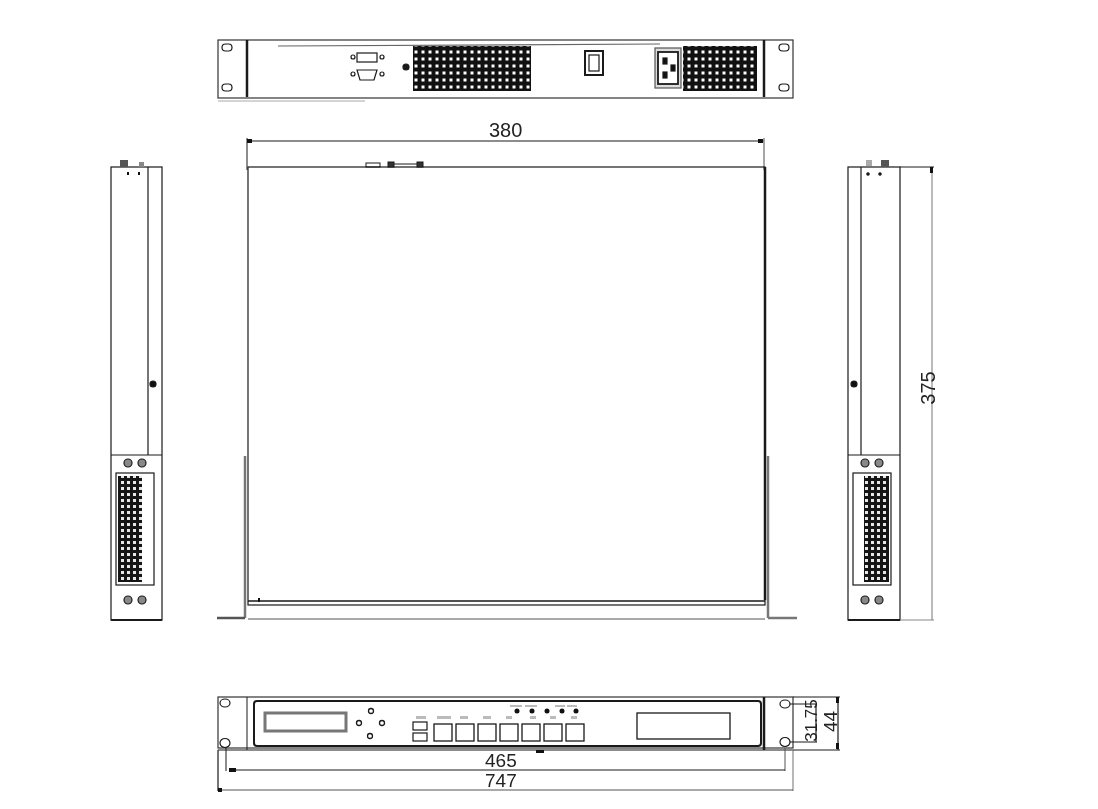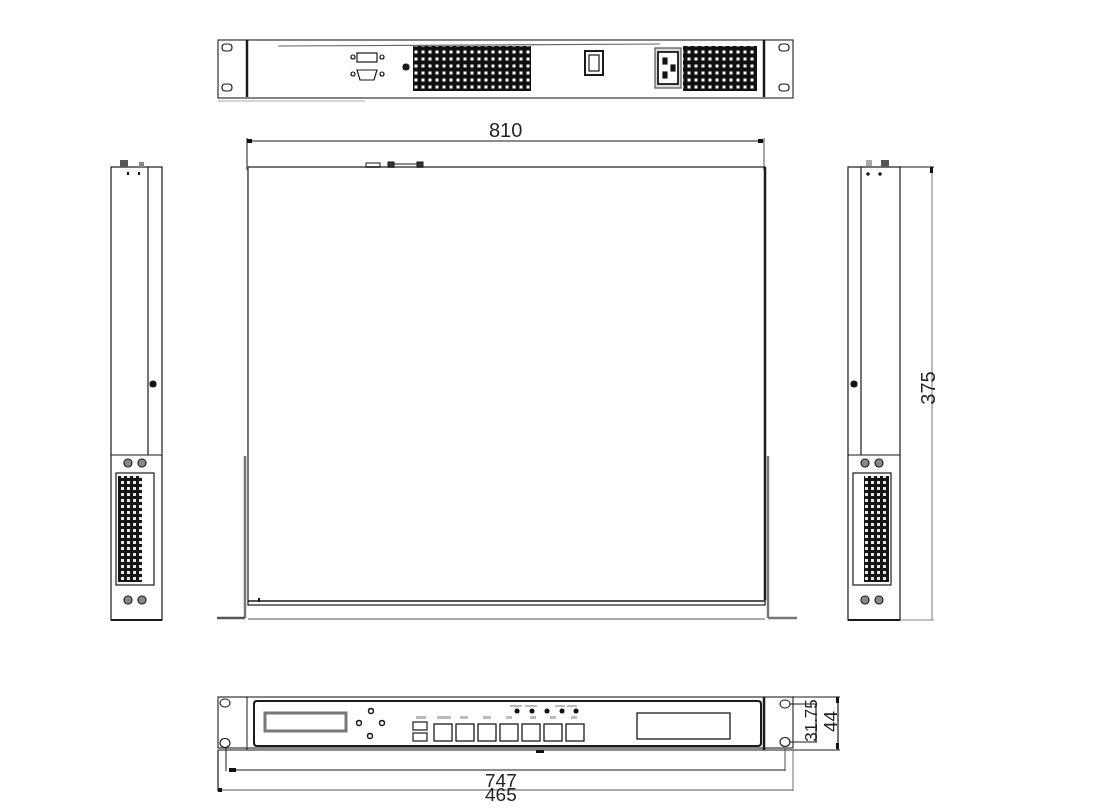--- a/index.html
+++ b/index.html
@@ -207,18 +207,18 @@
     <line x1="790" y1="742" x2="817" y2="742" stroke-width="1"></line>
     <line x1="816" y1="704" x2="816" y2="742" stroke-width="1.2"></line>
     <line x1="793" y1="697" x2="840" y2="697" stroke-width="1"></line>
     <line x1="793" y1="750" x2="840" y2="750" stroke-width="1"></line>
     <line x1="838" y1="697" x2="838" y2="750" stroke-width="1.2"></line>
     <rect x="836" y="697" width="3" height="6" fill="#111" stroke="none"></rect>
     <rect x="836" y="743" width="3" height="6" fill="#111" stroke="none"></rect>
   </g>
 </svg>
 
-<div class="dim-label" style="left:489px; top:120px;">810</div>
+<div class="dim-label" style="left:489px; top:120px;">380</div>
 <div class="dim-label rot" style="left:906px; top:378px; width:44px; text-align:center;">375</div>
-<div class="dim-label" style="left:485px; top:785px; font-size:19px;">465</div>
+<div class="dim-label" style="left:485px; top:751px; font-size:19px;">465</div>
 <div class="dim-label" style="left:485px; top:771px; font-size:19px;">747</div>
 <div class="dim-label rot" style="left:787px; top:712px; width:48px; text-align:center; font-size:17px;">31.75</div>
 <div class="dim-label rot" style="left:815px; top:712px; width:30px; text-align:center; font-size:19px;">44</div>
 
 </body></html>

